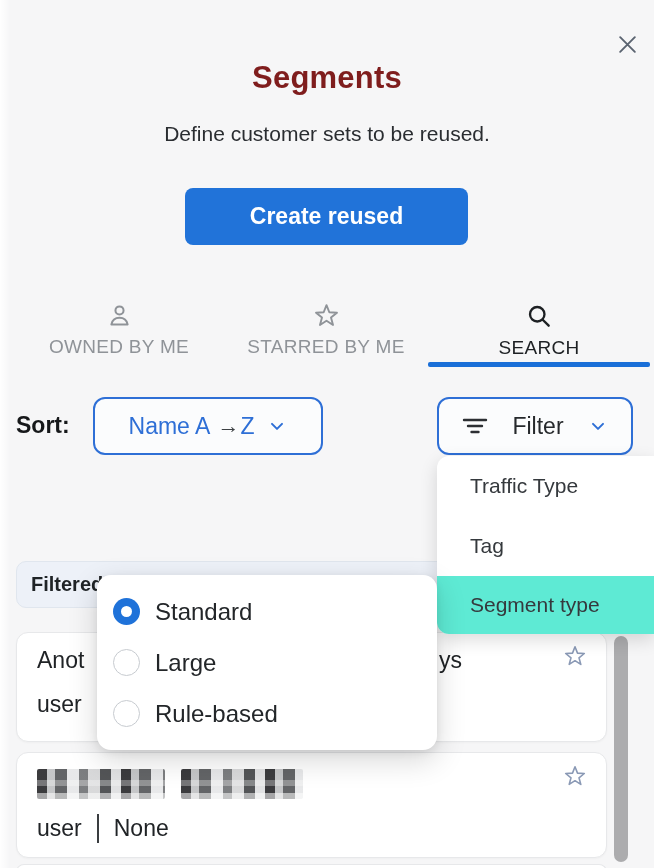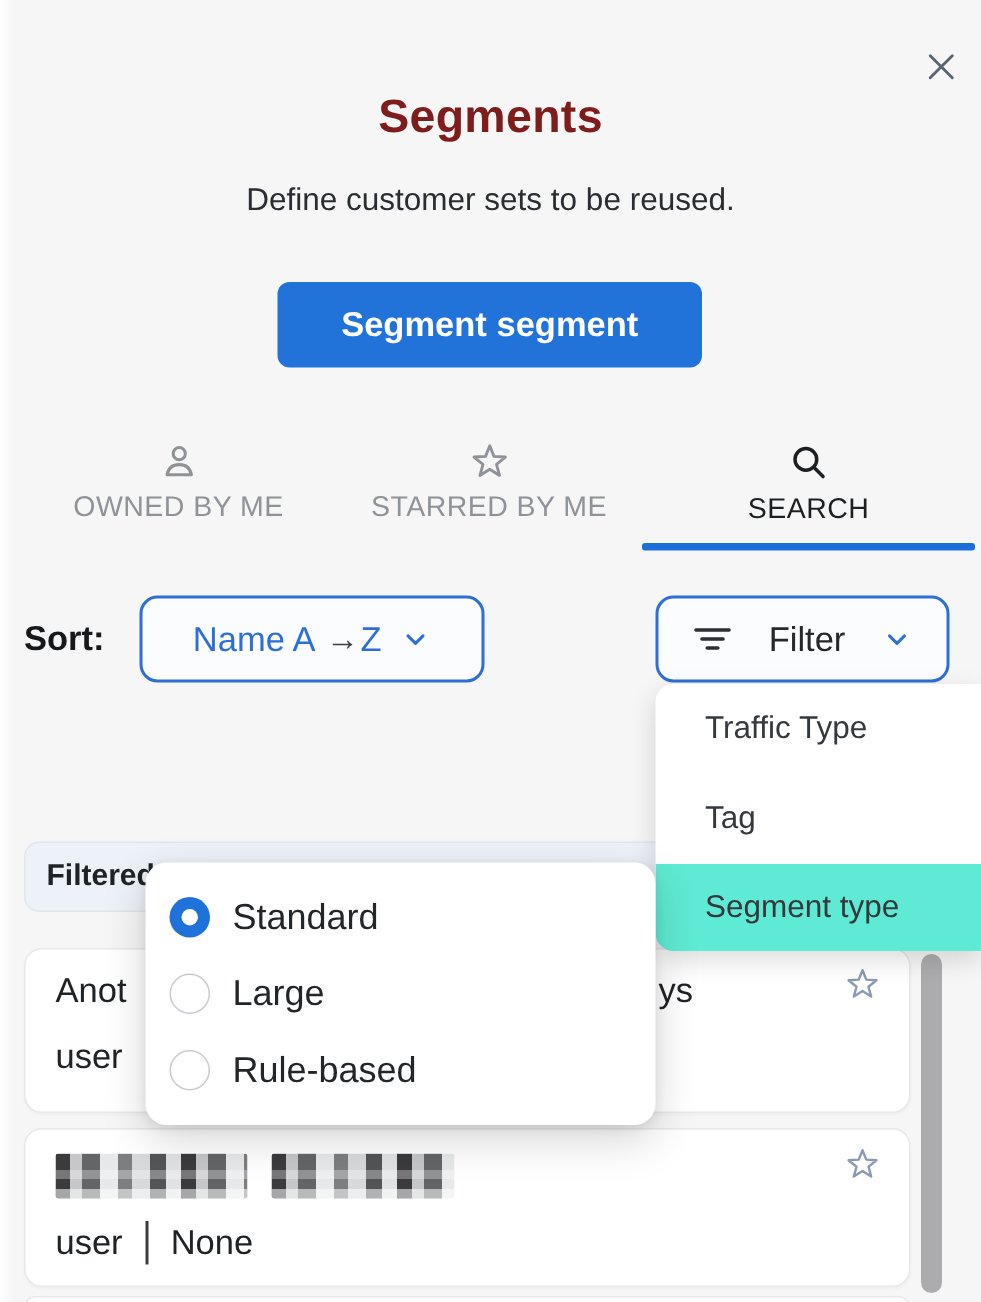--- a/index.html
+++ b/index.html
@@ -15,21 +15,21 @@
   .title { position:absolute; left:0; top:60px; width:100%; text-align:center;
     font-size:31px; font-weight:700; color:#7f1d1d; letter-spacing:.2px; }
   .subtitle { position:absolute; left:0; top:122px; width:100%; text-align:center;
     font-size:21px; color:#2a2d31; }
   .create-btn { position:absolute; left:185px; top:188px; width:283px; height:57px;
     background:#2173d9; color:#fff; border:none; border-radius:8px;
     font-size:23px; font-weight:600; font-family:inherit; cursor:pointer; }
 
   
   .tab { position:absolute; top:294px; height:72px; display:flex; flex-direction:column;
-    align-items:center; justify-content:flex-start; gap:7px; cursor:pointer; }
+    align-items:center; justify-content:center; gap:7px; cursor:pointer; }
   .tab-owned   { left:16px;  width:206px; }
   .tab-starred { left:222px; width:208px; }
   .tab-search  { left:428px; width:222px; }
   .tab-label { font-size:19px; letter-spacing:.3px; color:#8f9398; white-space:nowrap; }
   .tab-search .tab-label { color:#1d2023; }
   .tab-underline { position:absolute; left:428px; top:362px; width:222px; height:5px;
     background:#1a6fd8; border-radius:2px; }
 
   
   .sort-label { position:absolute; left:16px; top:412px; font-size:23px; font-weight:700; color:#16181a; }
@@ -111,21 +111,21 @@
 
   <button class="close-btn">
     <svg width="21" height="21" viewBox="0 0 20 20">
         <path d="M3 3 L17 17 M17 3 L3 17" stroke="#5a6370" stroke-width="1.8" stroke-linecap="round"></path>
       </svg>
   </button>
 
   <div class="title">Segments</div>
   <div class="subtitle">Define customer sets to be reused.</div>
 
-  <button class="create-btn">Segment segment</button>
+  <button class="create-btn">Create reused</button>
 
   <div class="tab tab-owned">
     <span class="icon">
       <svg width="27" height="27" viewBox="0 0 24 24" fill="none" stroke="#8f9398" stroke-width="1.8">
         <circle cx="12" cy="7.5" r="3.6"></circle>
         <path d="M4.8 20 C5.6 15.8 8.5 14 12 14 C15.5 14 18.4 15.8 19.2 20 Z" stroke-linejoin="round"></path>
       </svg>
     </span>
     <span class="tab-label">OWNED BY ME</span>
   </div>

